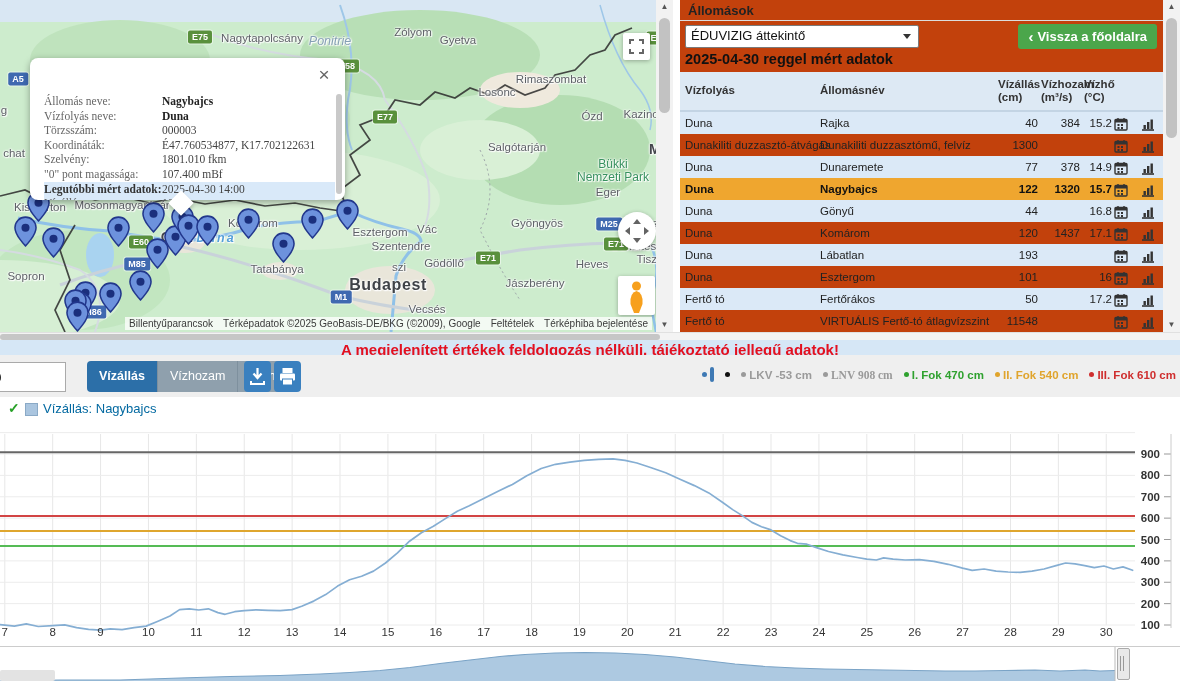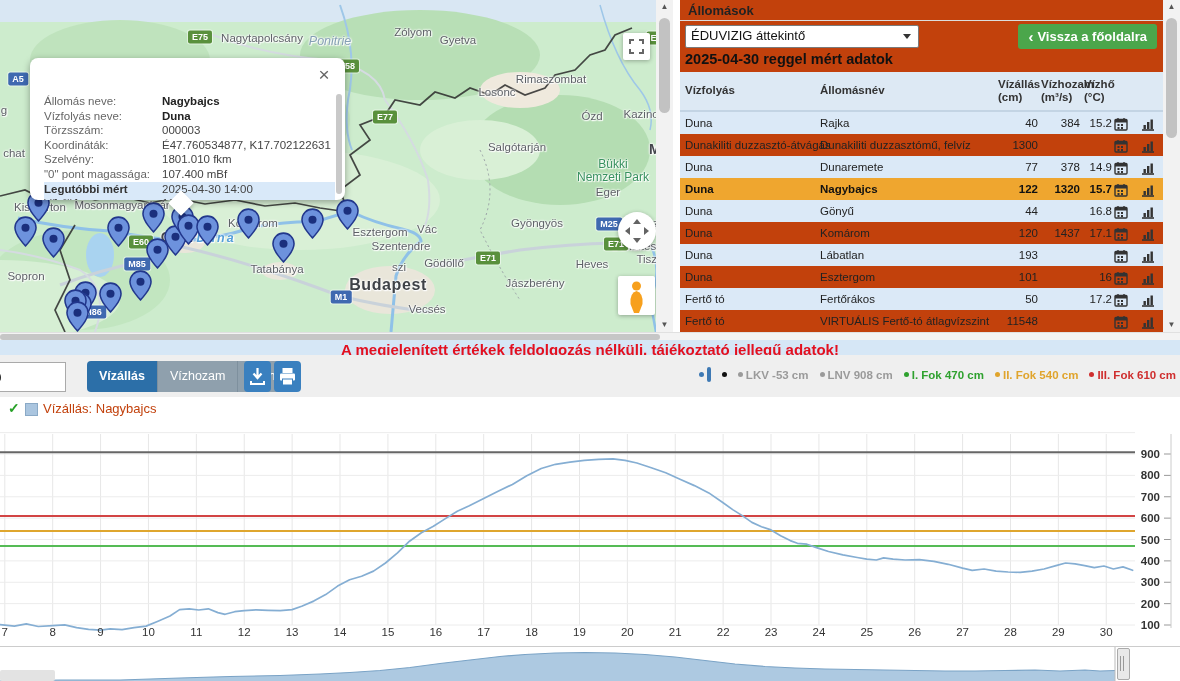--- a/index.html
+++ b/index.html
@@ -18,21 +18,21 @@
   .map-label.area{color:#85a0b4;font-style:italic;font-size:12.5px;}
   .sign{position:absolute;transform:translate(-50%,-50%);font-size:9px;font-weight:bold;color:#fff;
      padding:1px 4px;border-radius:2px;line-height:11px;box-shadow:0 0 0 1px rgba(255,255,255,.5);}
   .sign.green{background:#59903c;}
   .sign.blue{background:#3f69b0;}
   .marker{position:absolute;width:23px;height:31px;}
   
   #infowin{position:absolute;left:30px;top:58px;width:315px;height:142px;background:#fff;border-radius:8px;
      box-shadow:0 2px 7px rgba(0,0,0,.35);overflow:hidden;}
   #infowin .rows{position:absolute;left:14px;top:36px;right:10px;font-size:11.5px;color:#666;}
-  #infowin .irow{display:flex;height:14.6px;line-height:14.6px;}
+  #infowin .irow{display:flex;height:14.6px;line-height:14.6px;font-family:Liberation Serif, serif;}
   #infowin .irow .lbl{width:118px;flex:none;}
   #infowin .irow .val{color:#444;white-space:nowrap;}
   #infowin .irow.hl{background:#d9e9f9;}
   #infowin .irow.bl .lbl{font-weight:bold;color:#333;}
   #infowin .irow.bv .val{font-weight:bold;color:#222;}
   #iw-close{position:absolute;right:12px;top:8px;width:18px;height:18px;font-size:19px;color:#666;
      line-height:18px;text-align:center;cursor:pointer;}
   #iw-scroll{position:absolute;right:3px;top:36px;width:6px;height:100px;background:#c9c9c9;border-radius:3px;}
   #iw-tail{position:absolute;left:172px;top:194px;width:18px;height:18px;background:#fff;transform:rotate(45deg);
      box-shadow:2px 2px 4px rgba(0,0,0,.2);}
@@ -87,21 +87,21 @@
   .iconbtn{position:absolute;top:6px;width:27px;height:31px;background:#3a80bf;border-radius:4px;cursor:pointer;}
   #dlbtn{left:244px;} #printbtn{left:274px;}
   #legend{position:absolute;right:4px;top:12px;display:flex;align-items:center;gap:11px;
       font-size:11.5px;font-weight:bold;}
   .leg-item{display:flex;align-items:center;gap:3px;white-space:nowrap;}
   .leg-dot{width:5px;height:5px;border-radius:50%;display:inline-block;}
   .leg-bar{width:4px;height:15px;border-radius:2px;display:inline-block;}
   #togglerow{position:absolute;left:0;top:397px;width:1180px;height:23px;background:#fff;}
   #togglecheck{position:absolute;left:8px;top:3px;color:#27a127;font-size:14px;font-weight:bold;}
   #togglebox{position:absolute;left:25px;top:6px;width:11px;height:11px;background:#aac5df;border:1px solid #8aa9c6;}
-  #togglelabel{position:absolute;left:43px;top:4px;font-size:13px;color:#c2410c;}
+  #togglelabel{position:absolute;left:43px;top:4px;font-size:13px;color:#0369a1;}
   
   #chart{position:absolute;left:0;top:420px;width:1180px;height:226px;background:#fff;}
   #nav{position:absolute;left:0;top:646px;width:1180px;height:35px;background:#fff;border-top:1px solid #ccc;}
   #navhandle{position:absolute;left:1117px;top:648px;width:11px;height:30px;background:#e9e9e9;
       border:1px solid #aaa;border-radius:2px;}
   #navhandle:before{content:"";position:absolute;left:2px;top:7px;width:1px;height:15px;background:#999;}
   #navhandle:after{content:"";position:absolute;left:5px;top:7px;width:1px;height:15px;background:#999;}
   #navstub{position:absolute;left:0;top:670px;width:55px;height:11px;background:#e3e3e3;border-radius:2px;}
 </style>
 </head>
@@ -323,20 +323,26 @@
           <path d="M7,19 L12,15 V23 Z" fill="#636363"></path>
           <path d="M31,19 L26,15 V23 Z" fill="#636363"></path>
         </svg>
       </div>
       <div id="pegman" class="gm-btn">
         <svg width="37" height="39">
           <circle cx="18.5" cy="10" r="4.5" fill="#f7a01d"></circle>
           <path d="M18.5,15 q-7,2 -6,13 l3.5,9 h5 l3.5,-9 q1,-11 -6,-13 Z" fill="#f7a01d"></path>
         </svg>
       </div>
+      <div id="map-copy">
+        <span>Billentyűparancsok</span>
+        <span>Térképadatok ©2025 GeoBasis-DE/BKG (©2009), Google</span>
+        <span>Feltételek</span>
+        <span>Térképhiba bejelentése</span>
+      </div>
     </div>
 
     <div class="vsb" style="left:656px;">
       <div class="arr" style="top:0;">▲</div>
       <div class="thumb" style="top:18px;height:95px;"></div>
       <div class="arr" style="bottom:0;">▼</div>
     </div>
 
     <div id="panel">
       <div id="panel-head"></div>
@@ -645,21 +651,21 @@
         </span>
         <span class="leg-item">
           <span class="leg-dot" style="background: rgb(17, 17, 17);"></span>
         </span>
         <span class="leg-item">
           <span class="leg-dot" style="background: rgb(154, 154, 154);"></span>
           <span style="color: rgb(154, 154, 154);">LKV -53 cm</span>
         </span>
         <span class="leg-item">
           <span class="leg-dot" style="background: rgb(154, 154, 154);"></span>
-          <span style="color: rgb(154, 154, 154);">LNV 908 cm</span>
+          <span style="color: rgb(154, 154, 154); font-family: Liberation Serif, serif;">LNV 908 cm</span>
         </span>
         <span class="leg-item">
           <span class="leg-dot" style="background: rgb(46, 161, 46);"></span>
           <span style="color: rgb(46, 161, 46);">I. Fok 470 cm</span>
         </span>
         <span class="leg-item">
           <span class="leg-dot" style="background: rgb(224, 164, 44);"></span>
           <span style="color: rgb(224, 164, 44);">II. Fok 540 cm</span>
         </span>
         <span class="leg-item">

